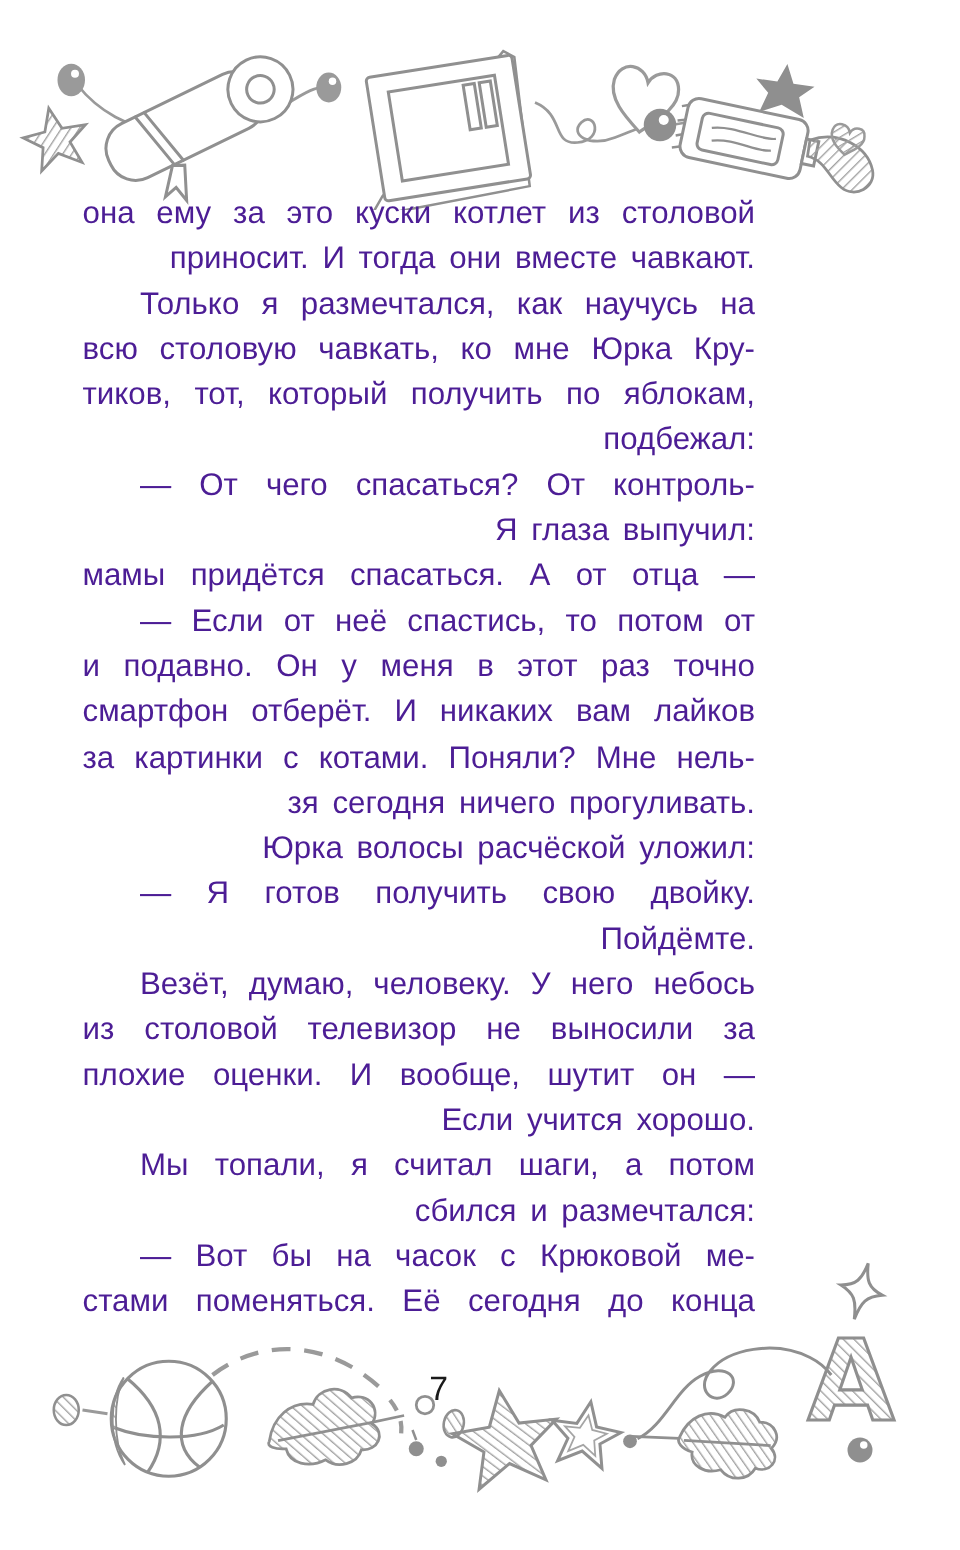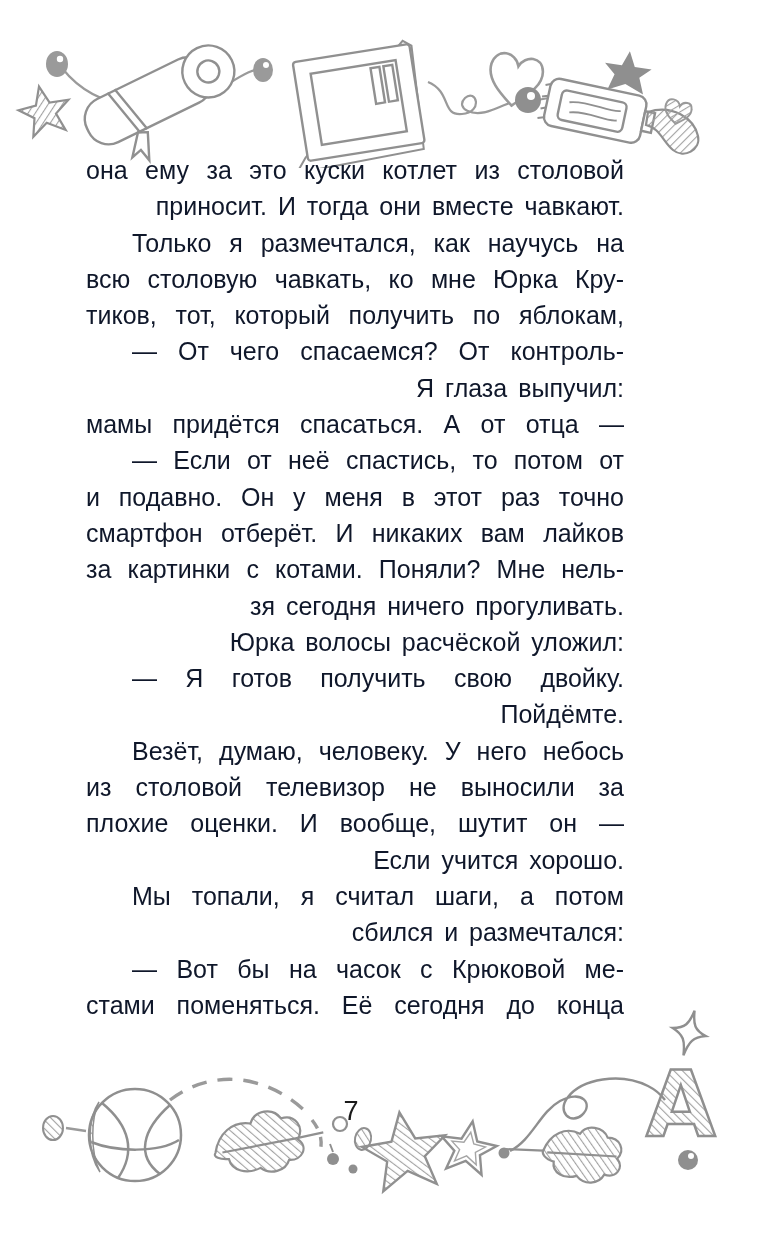--- a/index.html
+++ b/index.html
@@ -5,22 +5,22 @@
   html,body{margin:0;padding:0;}
   body{
     width:768px;height:1240px;position:relative;overflow:hidden;
     background:#ffffff;
     font-family:"Liberation Sans","DejaVu Sans",sans-serif;
   }
   .deco{position:absolute;left:0;pointer-events:none;}
   #deco-top{top:18px;}
   #deco-bottom{top:1000px;}
   .page-text{
-    position:absolute;left:86px;top:152px;width:538px;
-    color:#0f172a;
+    position:absolute;left:66px;top:152px;width:538px;
+    color:#4c1d95;
   }
   .ln{
     height:36.3px;line-height:36.3px;font-size:25px;
     word-spacing:4px;text-align:right;white-space:nowrap;
   }
   .ln.just{
     white-space:normal;
     text-align:justify;text-align-last:justify;
     overflow:hidden;
   }
@@ -104,21 +104,22 @@
     <path d="M 678 88 C 675 81 665 81 664 89 C 663 97 671 102 678 106 C 684 101 692 95 690 88 C 689 81 680 82 678 88 Z" fill="url(#hatchT)" stroke="#9a9a9a" stroke-width="2"></path>
   </g>
 </svg>
 
 <div class="page-text">
   <div class="ln just">она ему за это куски котлет из столовой</div>
   <div class="ln">приносит. И тогда они вместе чавкают.</div>
   <div class="ln ind just">Только я размечтался, как научусь на</div>
   <div class="ln just">всю столовую чавкать, ко мне Юрка Кру-</div>
   <div class="ln just">тиков, тот, который получить по яблокам,</div>
-  <div class="ln ind just">— От чего спасаемся? От контроль-</div>
+  <div class="ln">подбежал:</div>
+  <div class="ln ind just">— От чего спасаться? От контроль-</div>
   <div class="ln ind">Я глаза выпучил:</div>
   <div class="ln just">мамы придётся спасаться. А от отца —</div>
   <div class="ln ind just">— Если от неё спастись, то потом от</div>
   <div class="ln just">и подавно. Он у меня в этот раз точно</div>
   <div class="ln just">смартфон отберёт. И никаких вам лайков</div>
   <div class="ln just">за картинки с котами. Поняли? Мне нель-</div>
   <div class="ln">зя сегодня ничего прогуливать.</div>
   <div class="ln ind">Юрка волосы расчёской уложил:</div>
   <div class="ln ind just">— Я готов получить свою двойку.</div>
   <div class="ln">Пойдёмте.</div>

